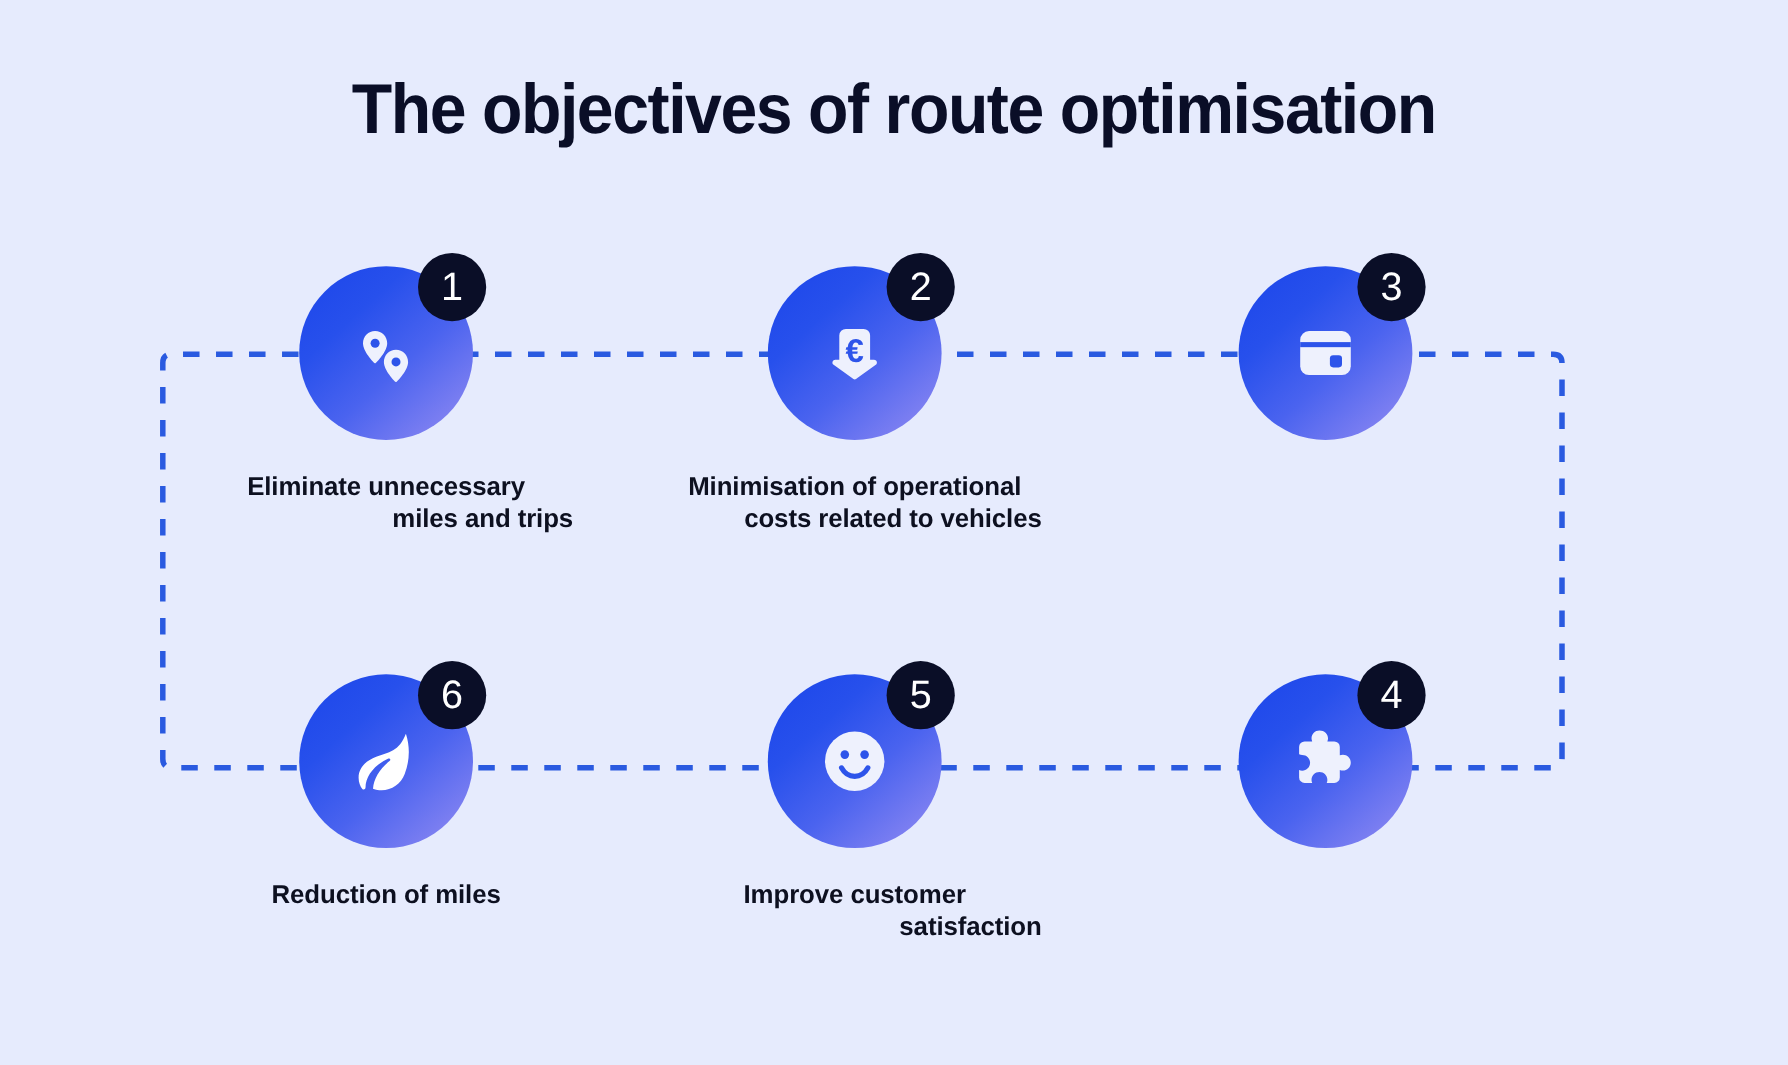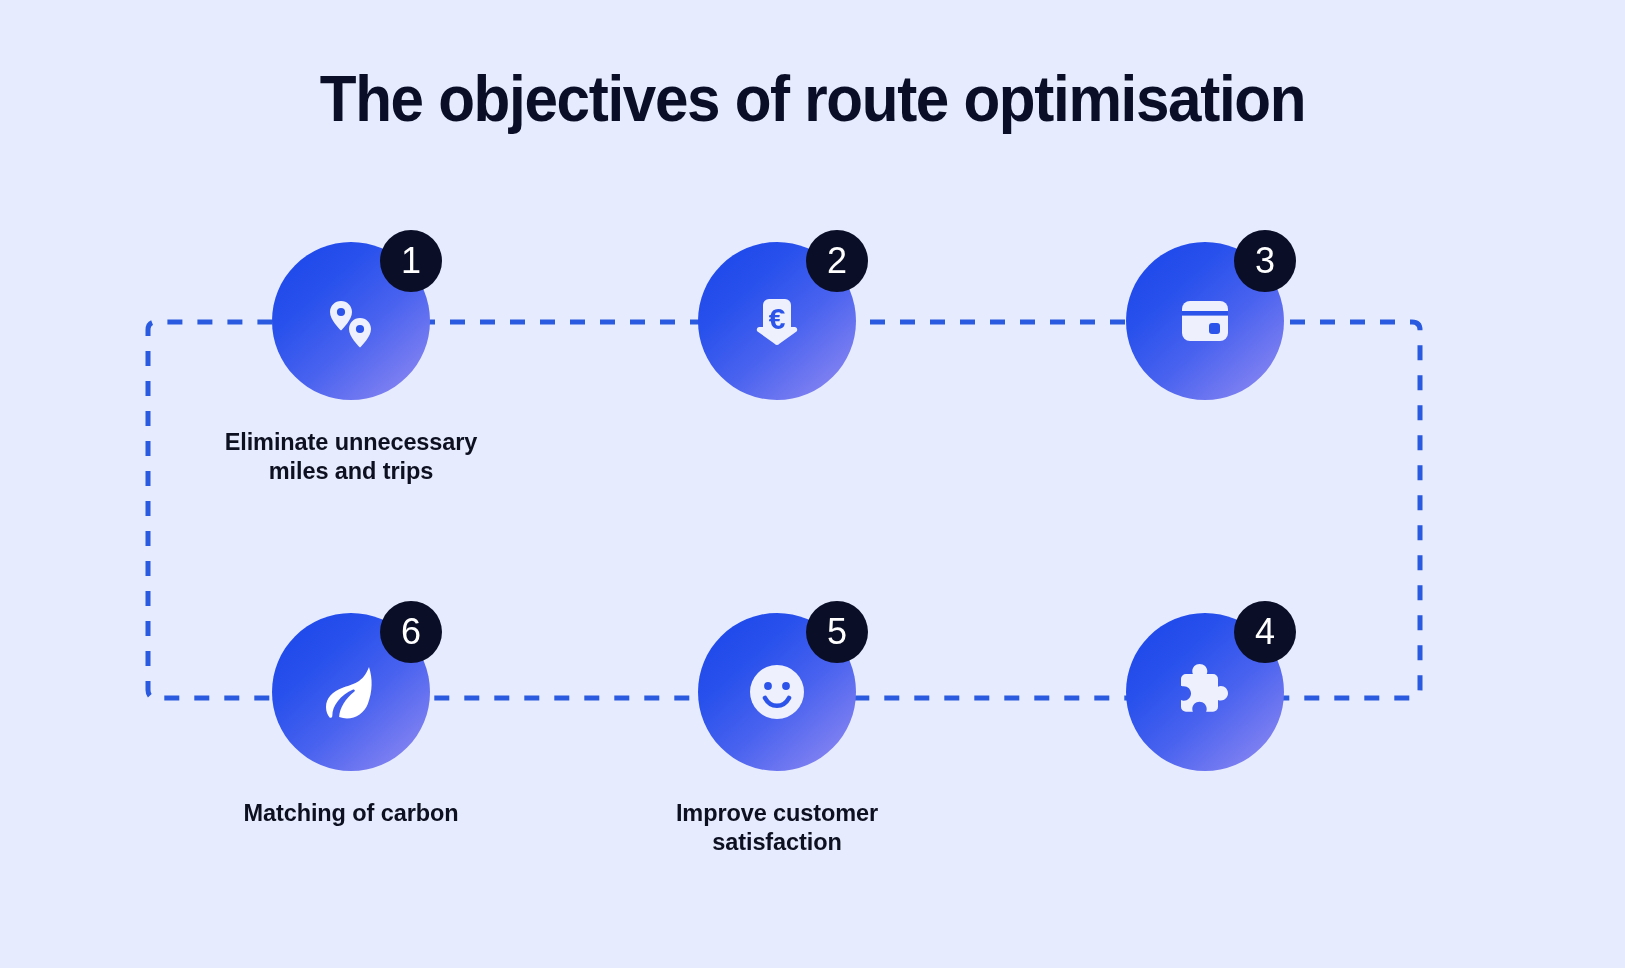--- a/index.html
+++ b/index.html
@@ -93,21 +93,21 @@
     letter-spacing: 0;
   }
   .caption {
     margin-top: 28px;
     font-size: 23.5px;
     line-height: 1.22;
     color: #0d1020;
     font-weight: 700;
     letter-spacing: -0.1px;
   }
-  .caption .l2 { display: block; }
+  .caption .l2 { display: block; text-align: right; }
 
   
   #item-1 { left: 181px;  top: 242px; }
   #item-2 { left: 607px;  top: 242px; }
   #item-3 { left: 1035px; top: 242px; }
   #item-6 { left: 181px;  top: 613px; }
   #item-5 { left: 607px;  top: 613px; }
   #item-4 { left: 1035px; top: 613px; }
 </style>
 </head>
@@ -146,20 +146,24 @@
       <div class="circle">
         <span>
           <svg width="72" height="72" viewBox="0 0 72 72">
             <path d="M22 20a6 6 0 0 1 6-6h16a6 6 0 0 1 6 6v22h3.6c2.3 0 3.5 2.8 1.9 4.4L38.4 58.7a3.4 3.4 0 0 1-4.8 0L16.5 46.4C14.9 44.8 16.1 42 18.4 42H22V20z" fill="#eef1fd"></path>
             <text x="36" y="44" text-anchor="middle" font-family="'Liberation Sans', sans-serif" font-size="30" font-weight="700" fill="#2d54ea">€</text>
           </svg>
         </span>
       </div>
       <div class="badge">2</div>
     </div>
+    <div class="caption">
+      <span>Minimisation of operational</span>
+      <span class="l2">costs related to vehicles</span>
+    </div>
   </div>
 
   <div class="item" id="item-3">
     <div class="icon-wrap">
       <div class="circle">
         <span>
           <svg width="72" height="72" viewBox="0 0 72 72">
             <rect x="13" y="16" width="46" height="40" rx="8" fill="#eef1fd"></rect>
             <rect x="13" y="26" width="46" height="4.6" fill="#2d54ea"></rect>
             <rect x="40" y="38" width="11" height="11" rx="3" fill="#2d54ea"></rect>
@@ -175,21 +179,21 @@
       <div class="circle">
         <span>
           <svg width="74" height="74" viewBox="0 0 74 74">
             <path d="M55 12c-6 16-16 17-27 21C18.5 36.6 12 43 12 52c0 4.6 1.6 8 3.4 10.2 1 1.2 2.9.4 2.9-1.2 0-10.6 8.2-20.6 20.8-26.4 1.3-.6 2.4 1.1 1.3 2-9 7.3-14.6 15.9-15.3 25.5 12.2 4.3 24.5-2 28.8-13.4C58.6 36.4 58.8 23.6 55 12z" fill="#ffffff"></path>
           </svg>
         </span>
       </div>
       <div class="badge">6</div>
     </div>
     <div class="caption">
-      <span>Matching of carbon</span>
+      <span>Reduction of miles</span>
     </div>
   </div>
 
   <div class="item" id="item-5">
     <div class="icon-wrap">
       <div class="circle">
         <span>
           <svg width="74" height="74" viewBox="0 0 74 74">
             <circle cx="37" cy="37" r="27" fill="#eef1fd"></circle>
             <circle cx="28" cy="31" r="3.9" fill="#2d54ea"></circle>

